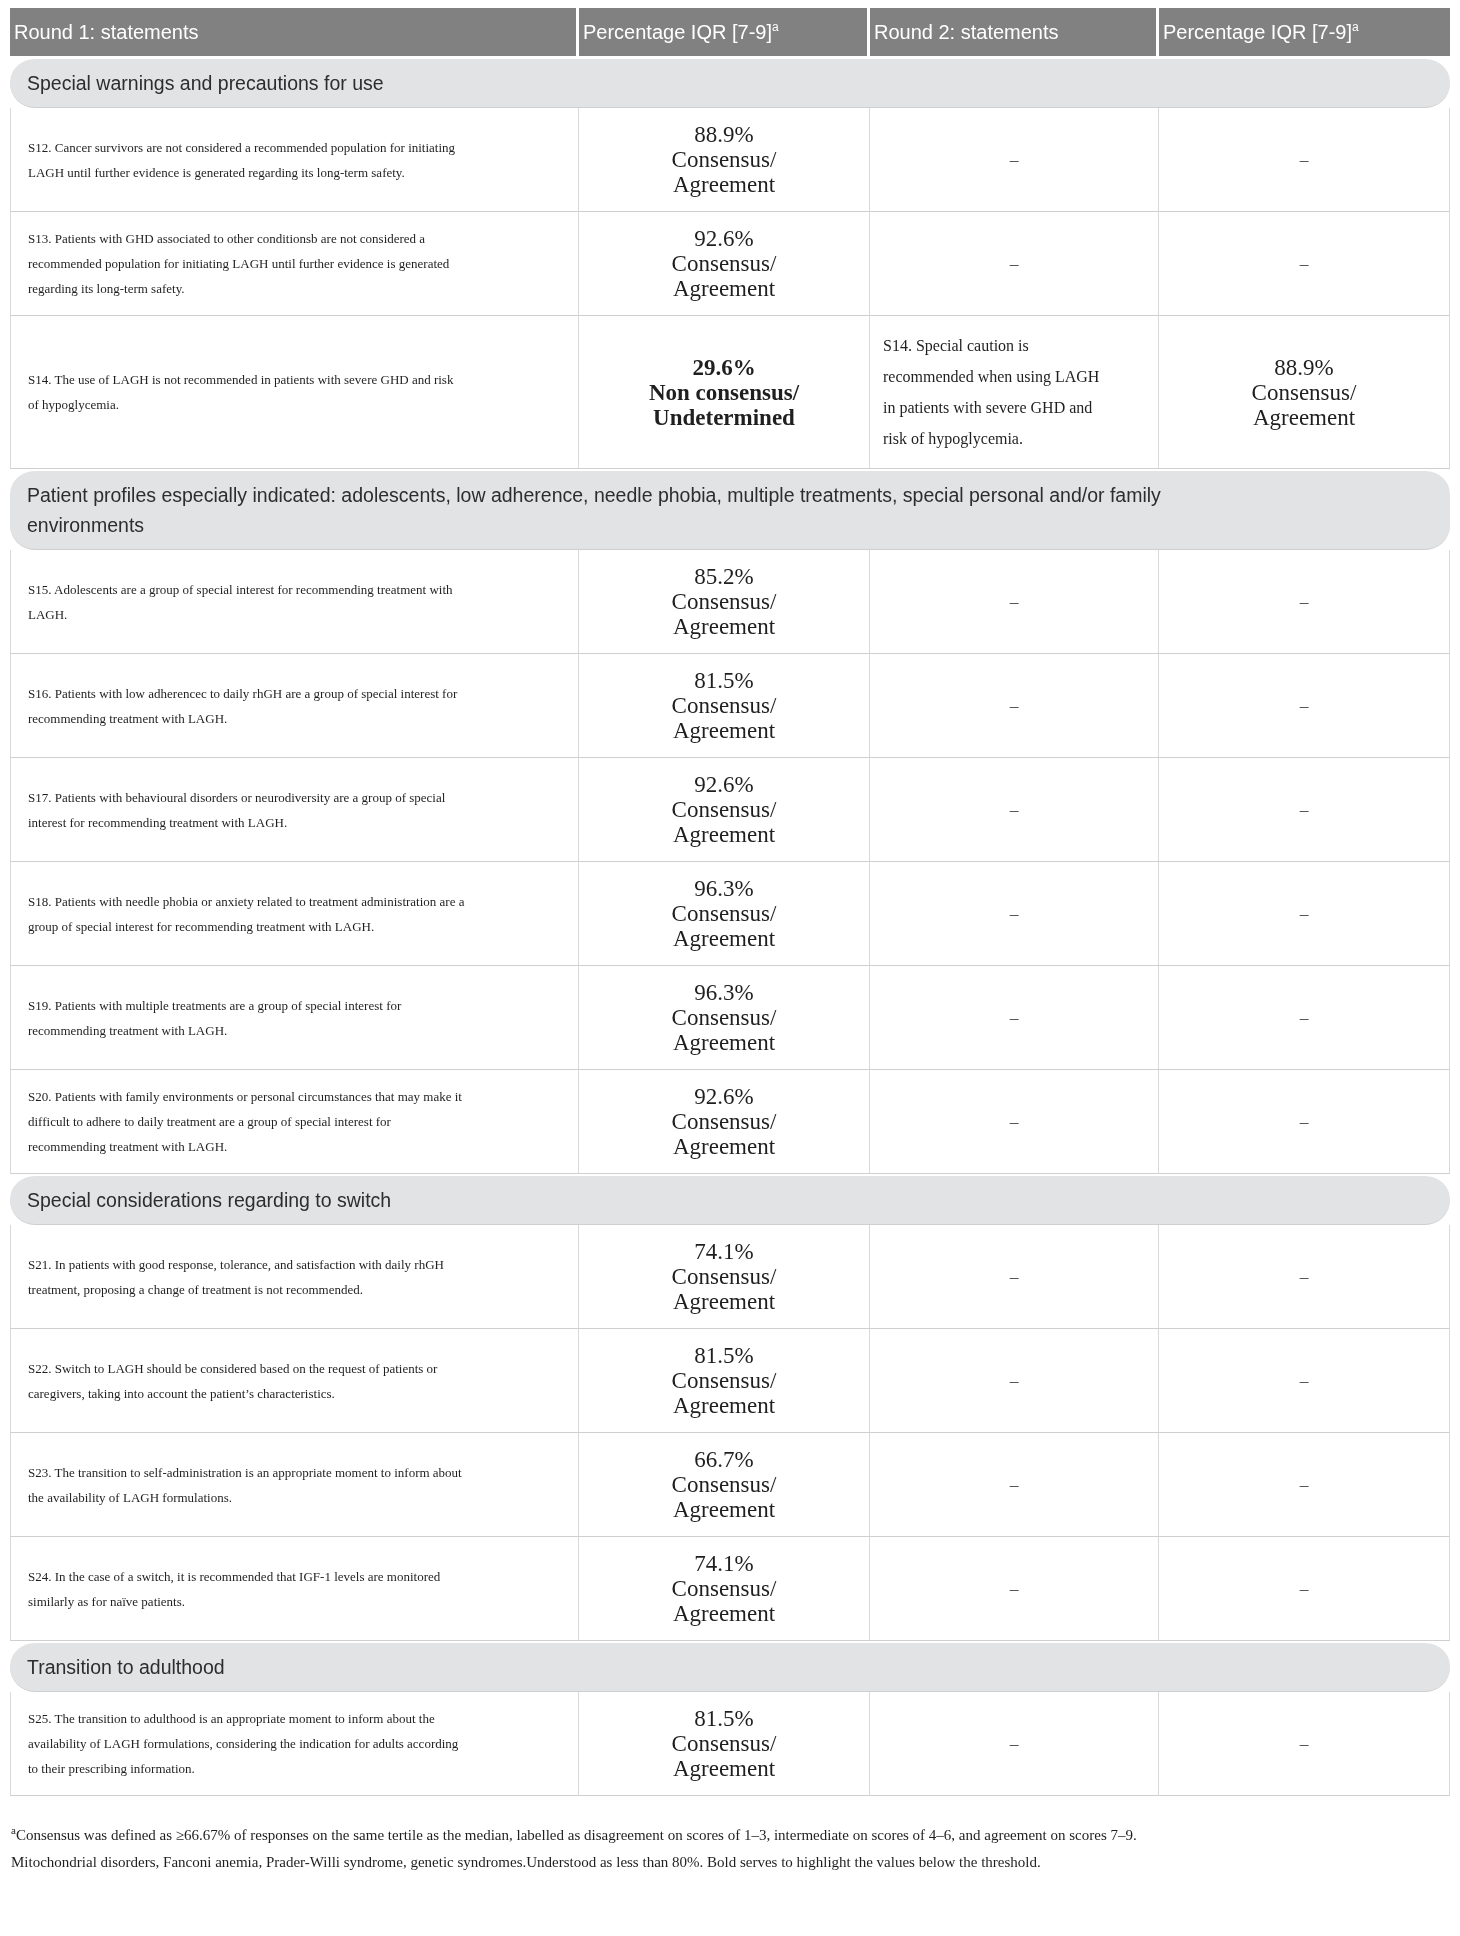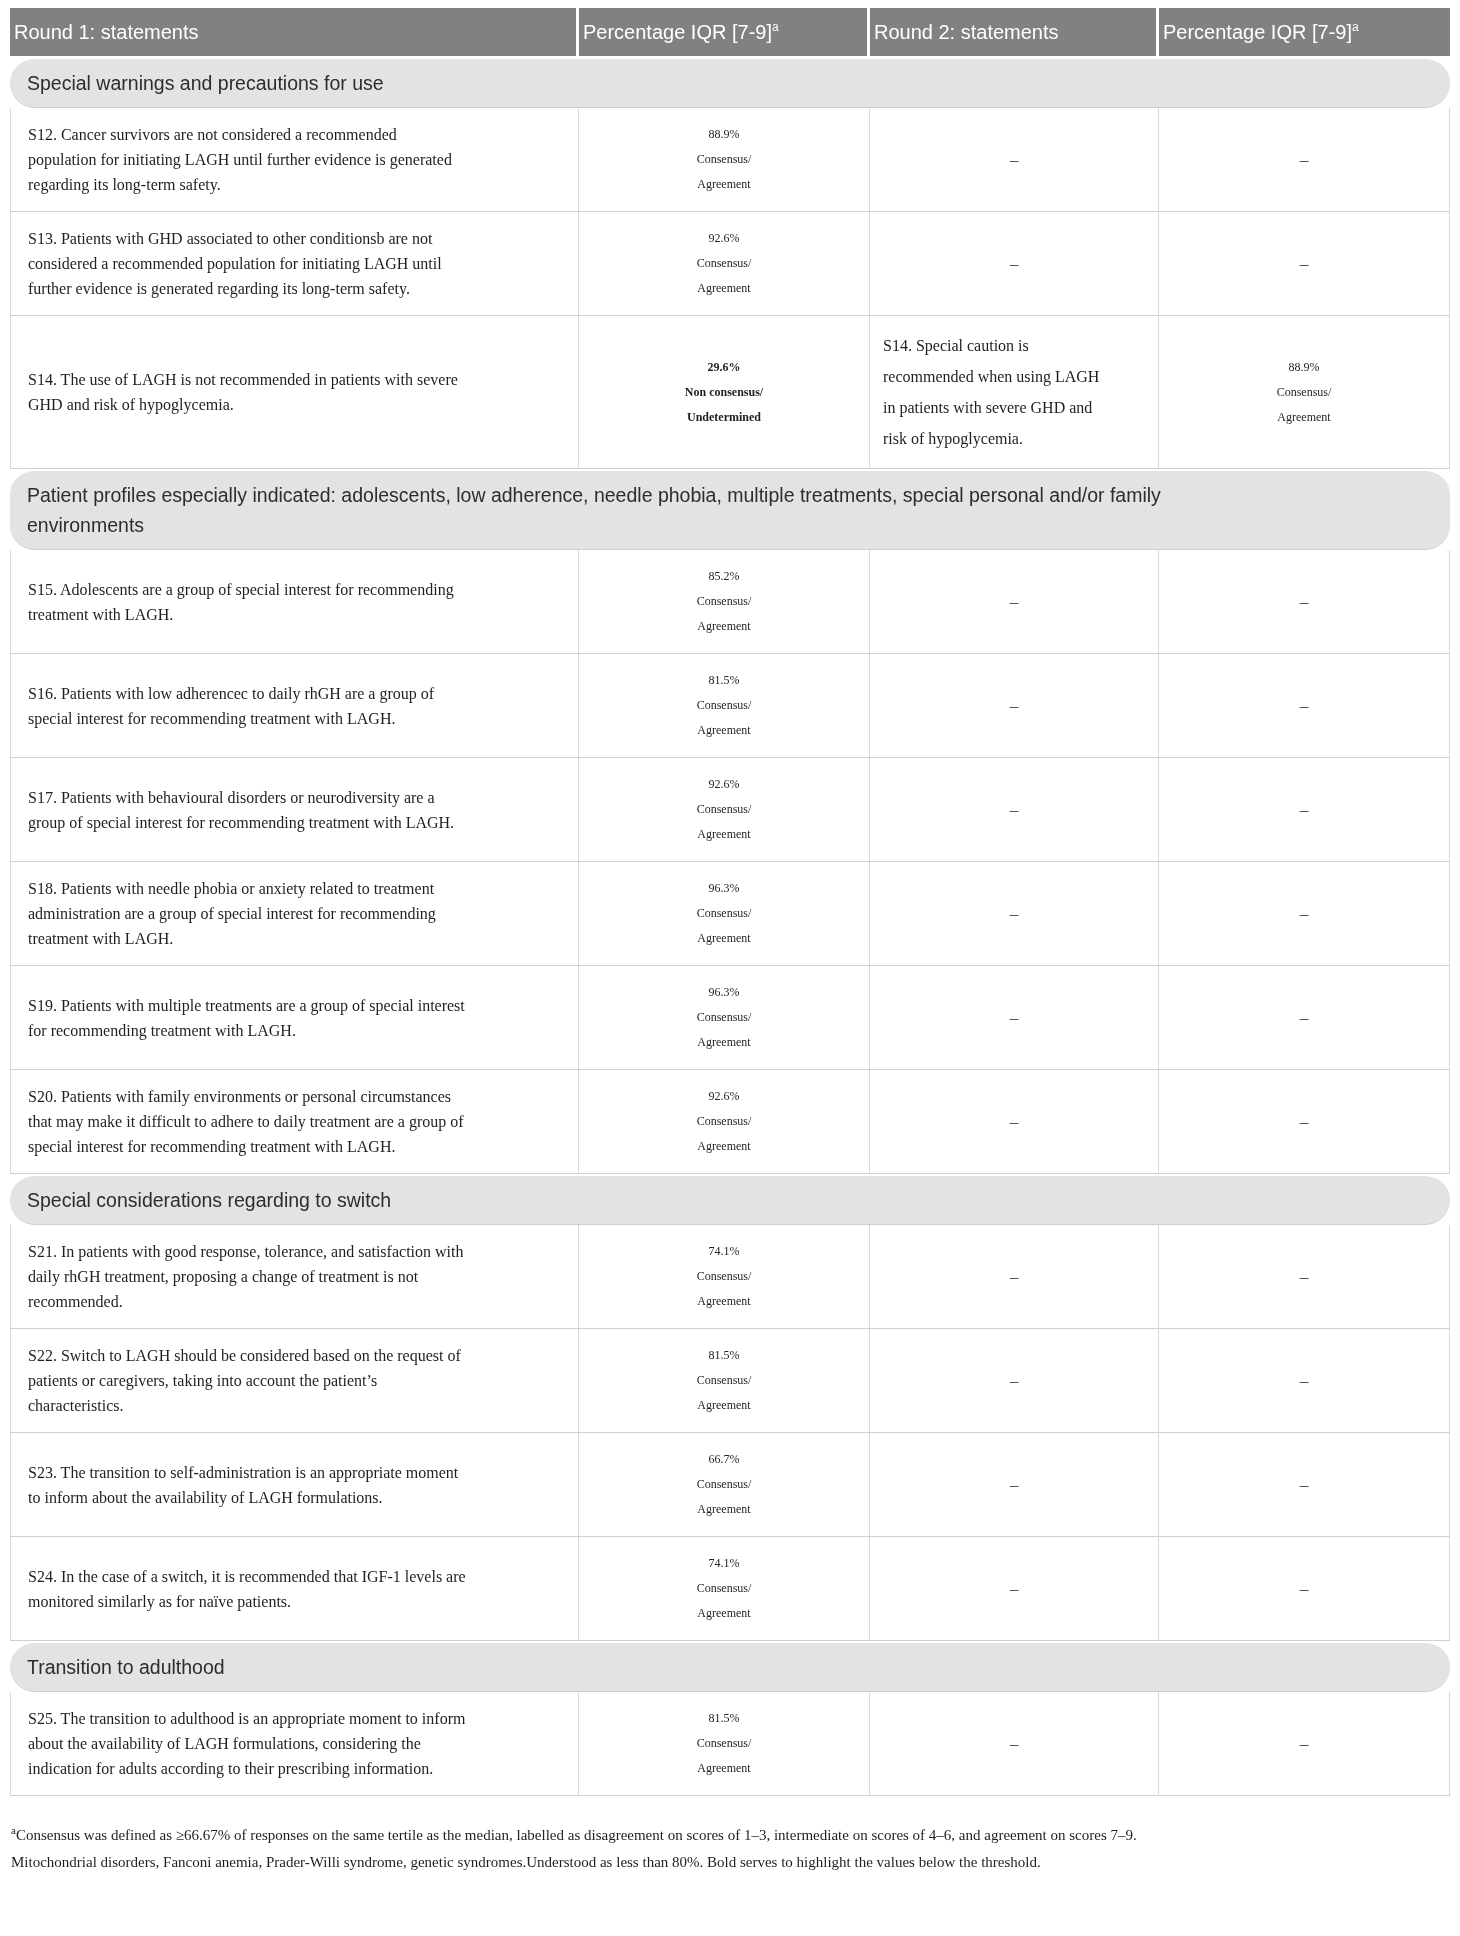--- a/index.html
+++ b/index.html
@@ -36,40 +36,40 @@
     font-size:19.5px;
     line-height:30px;
     color:#2d2d2d;
     padding:9px 230px 9px 17px;
     border-top:2px solid #ffffff;
     border-bottom:1px solid var(--line);
     border-radius:25px;
   }
 
   td.stmt-cell{
-    font-size:16px;
+    font-size:13px;
     line-height:25px;
     padding:14px 112px 14px 17px;
     vertical-align:middle;
     border-left:1px solid var(--vline);
     border-right:1px solid var(--vline);
     border-bottom:1px solid var(--line);
     background:#ffffff;
   }
   td.stmt2-cell{
     font-size:16px;
     line-height:31px;
     padding:14px 56px 14px 13px;
     vertical-align:middle;
     border-right:1px solid var(--vline);
     border-bottom:1px solid var(--line);
     background:#ffffff;
   }
   td.result-cell{
-    font-size:12px;
+    font-size:23px;
     line-height:25px;
     text-align:center;
     vertical-align:middle;
     padding:14px 8px;
     border-right:1px solid var(--vline);
     border-bottom:1px solid var(--line);
     background:#ffffff;
     font-family:Liberation Serif, serif;
   }
   td.dash-cell{

